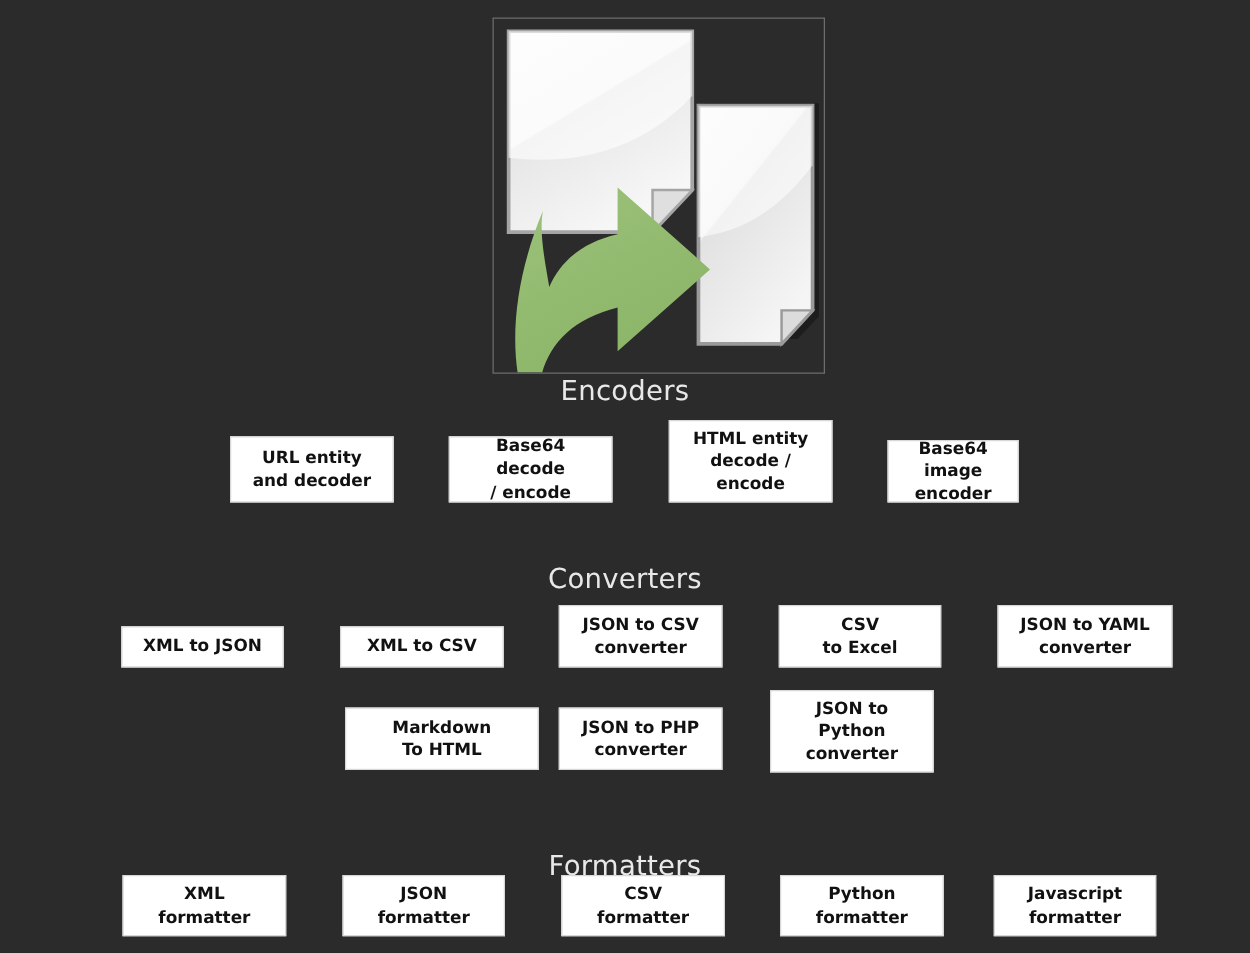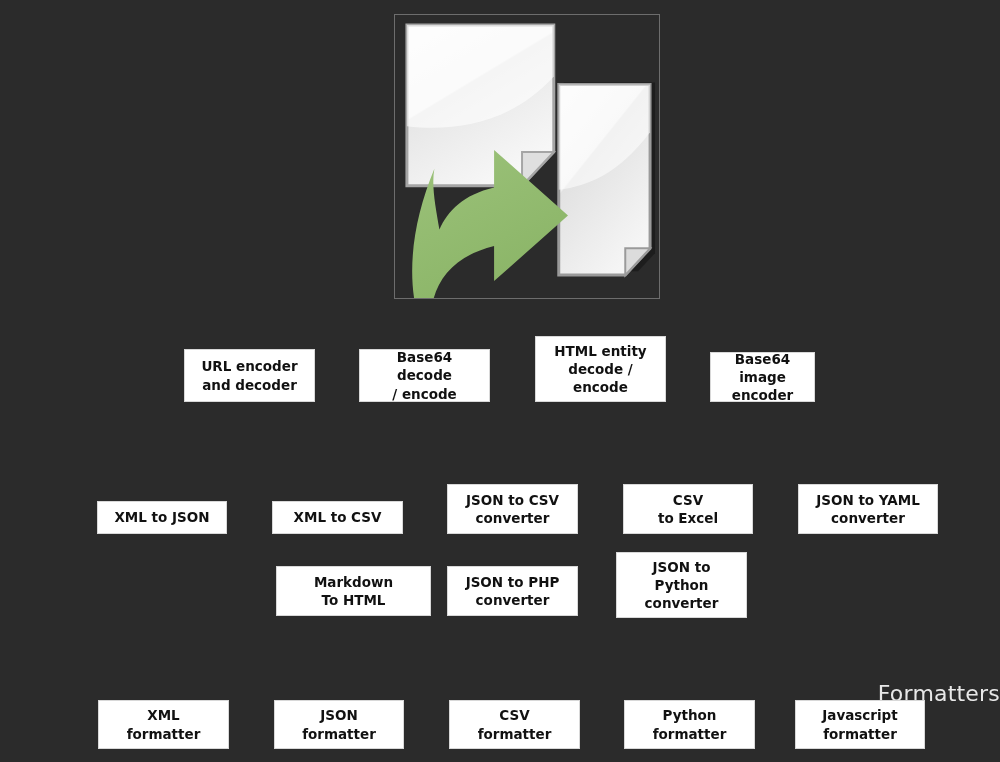--- a/index.html
+++ b/index.html
@@ -46,21 +46,21 @@
     text-align: center;
     color: #e8e8e8;
     font-family: "DejaVu Sans", sans-serif;
     font-size: 22px;
     font-weight: 400;
     letter-spacing: 0.2px;
     line-height: 1;
   }
   #heading-encoders  { top: 303px; }
   #heading-converters{ top: 453px; }
-  #heading-formatters{ top: 683px; text-align: right; }
+  #heading-formatters{ top: 683px; }
 
   
   .tile {
     position: absolute;
     background: #ffffff;
     color: #111111;
     border: 1px solid #d8d8d8;
     box-sizing: border-box;
     display: flex;
     align-items: center;
@@ -119,24 +119,26 @@
 
       <path d="M33 82
                C 6 138, 2 198, 32 238
                C 22 196, 36 160, 92 148
                L 92 178 L 165 122 L 92 66 L 92 98
                C 62 104, 46 118, 38 134
                C 34 114, 30 96, 33 82 Z" fill="url(#arrGrad)" transform="translate(6,58) scale(1.02,1.18)"></path>
     </svg>
   </div>
 
+  <div class="section-heading" id="heading-encoders">Encoders</div>
+  <div class="section-heading" id="heading-converters">Converters</div>
   <div class="section-heading" id="heading-formatters">Formatters</div>
 
   <div id="tile-layer">
-      <div class="tile" style="left: 184px; top: 349px; width: 131px; height: 53px;">URL encoder
+      <div class="tile" style="left: 184px; top: 349px; width: 131px; height: 53px;">URL entity
 and decoder</div>
       <div class="tile" style="left: 359px; top: 349px; width: 131px; height: 53px;">Base64 decode
 / encode</div>
       <div class="tile" style="left: 535px; top: 336px; width: 131px; height: 66px;">HTML entity
 decode /
 encode</div>
       <div class="tile" style="left: 710px; top: 352px; width: 105px; height: 50px;">Base64 image
 encoder</div>
       <div class="tile" style="left: 97px; top: 501px; width: 130px; height: 33px;">XML to JSON</div>
       <div class="tile" style="left: 272px; top: 501px; width: 131px; height: 33px;">XML to CSV</div>

